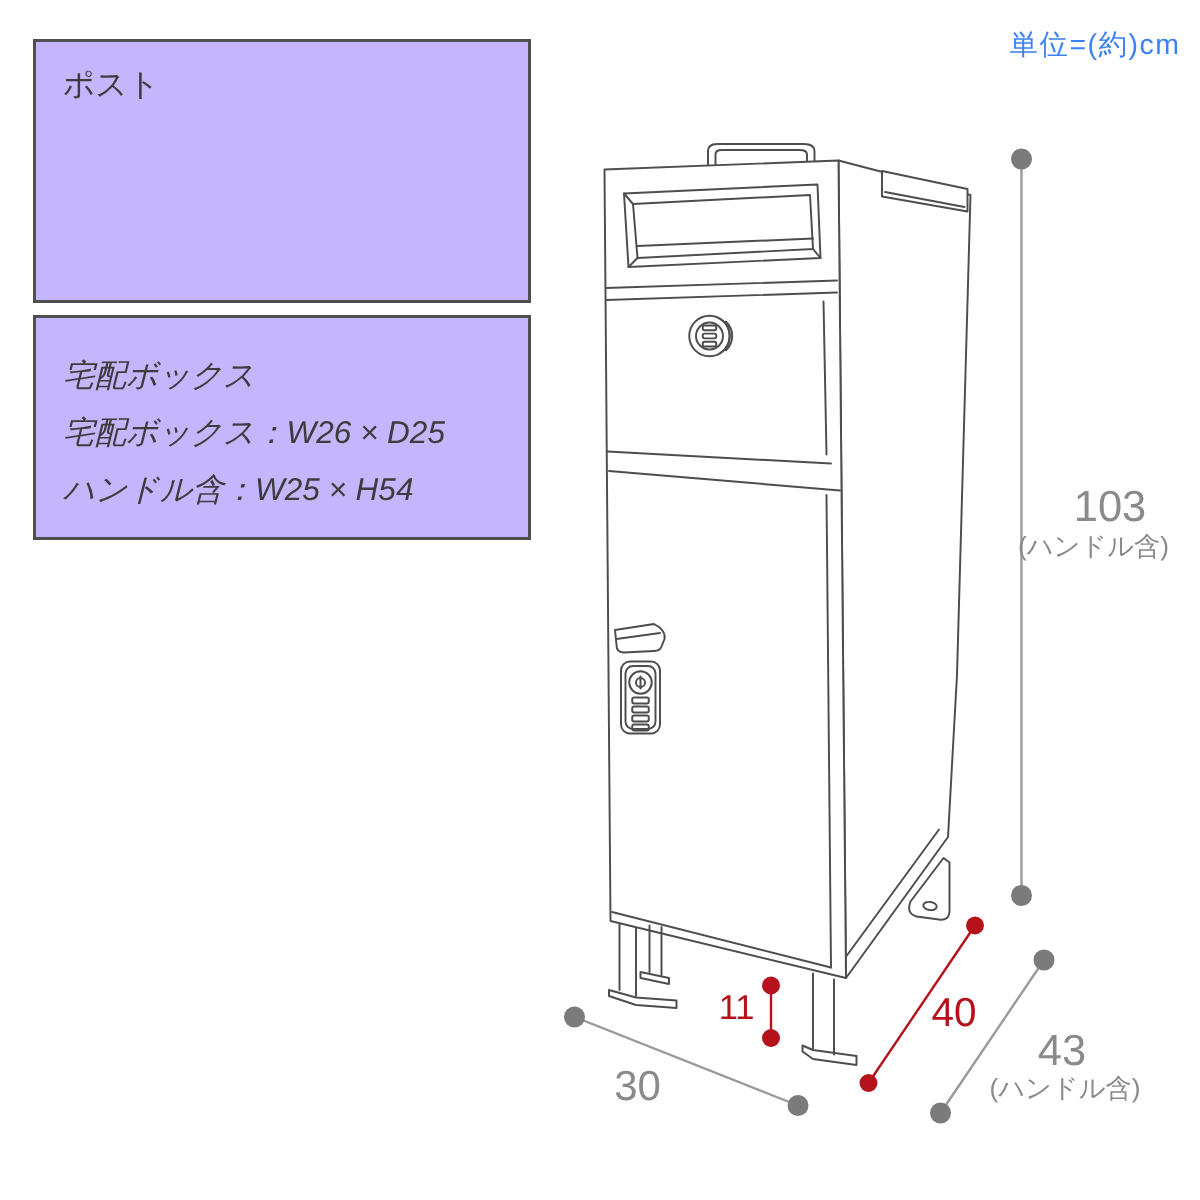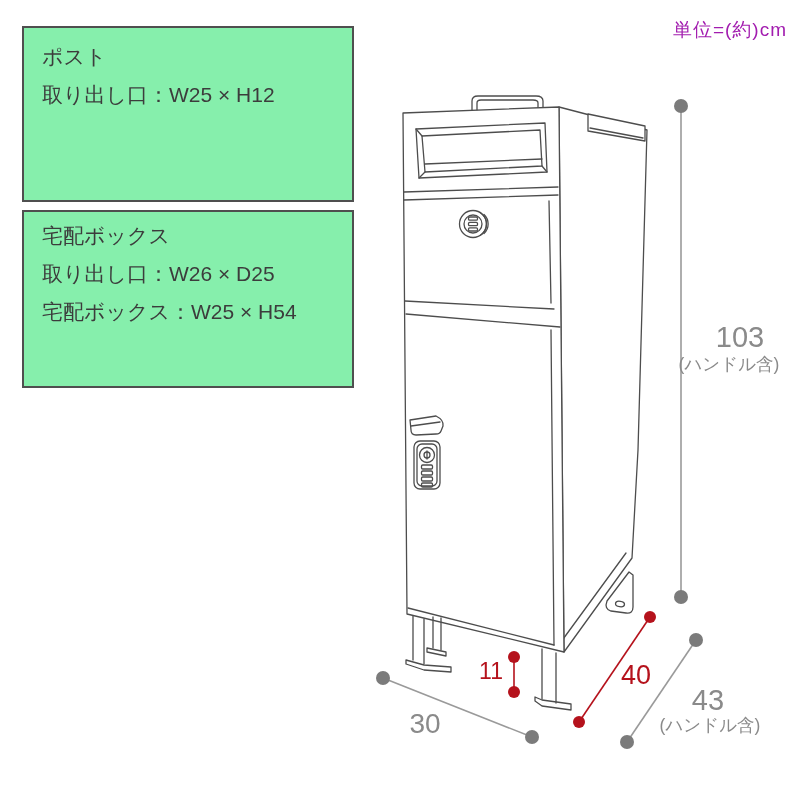--- a/index.html
+++ b/index.html
@@ -1,52 +1,51 @@
 <!DOCTYPE html>
 <html><head>
 <meta charset="utf-8">
 <style>
   html,body{margin:0;padding:0;background:#ffffff;}
   body{width:800px;height:800px;font-family:"Liberation Sans","DejaVu Sans",sans-serif;}
   .canvas{position:relative;width:800px;height:800px;background:#fff;overflow:hidden;}
 
   .spec-box{
     position:absolute;left:22px;width:332px;box-sizing:border-box;
-    border:2px solid #4f4f4f;background:#86efac;
+    border:2px solid #4f4f4f;background:#c4b5fd;
     padding:10px 18px;color:#3c3c3c;font-size:21px;line-height:38px;
     white-space:nowrap;
   }
   .spec-box.post{top:26px;height:176px;}
-  .spec-box.delivery{top:210px;height:178px;padding-top:5px;}
+  .spec-box.delivery{top:210px;height:150px;padding-top:20px;font-style:italic;}
   .spec-title,.spec-line{display:block;}
 
   .unit-note{
     position:absolute;top:17px;right:13px;
-    font-size:19px;color:#a21caf;letter-spacing:1px;
+    font-size:19px;color:#3b82f6;letter-spacing:1px;
   }
 
   svg.diagram{position:absolute;left:0;top:0;}
   .dim-gray{fill:#8a8a8a;}
   .dim-red{fill:#b5121c;}
   text{font-family:"Liberation Sans","DejaVu Sans",sans-serif;}
 </style>
 </head>
 <body>
 
 <div class="canvas">
 
   <div class="spec-box post">
     <span class="spec-title">ポスト</span>
-    <span class="spec-line">取り出し口：W25 × H12</span>
   </div>
 
   <div class="spec-box delivery">
     <span class="spec-title">宅配ボックス</span>
-    <span class="spec-line">取り出し口：W26 × D25</span>
-    <span class="spec-line">宅配ボックス：W25 × H54</span>
+    <span class="spec-line">宅配ボックス：W26 × D25</span>
+    <span class="spec-line">ハンドル含：W25 × H54</span>
   </div>
 
   <div class="unit-note">単位=(約)cm</div>
 
   <svg class="diagram" width="800" height="800" viewBox="0 0 800 800">
 
     <g stroke="#4d4d4d" stroke-width="1.3" fill="none" stroke-linejoin="round" stroke-linecap="round">
 
       <g>
         <path d="M472,112 L472,101 Q472,96 478,96 L536,96 Q543,96 543,101 L543,110"></path>

